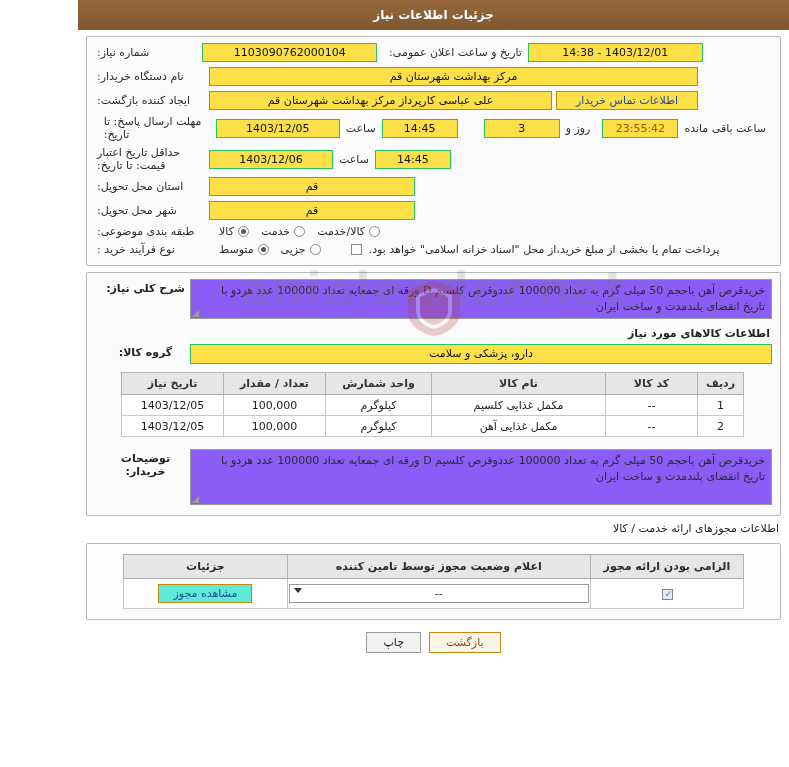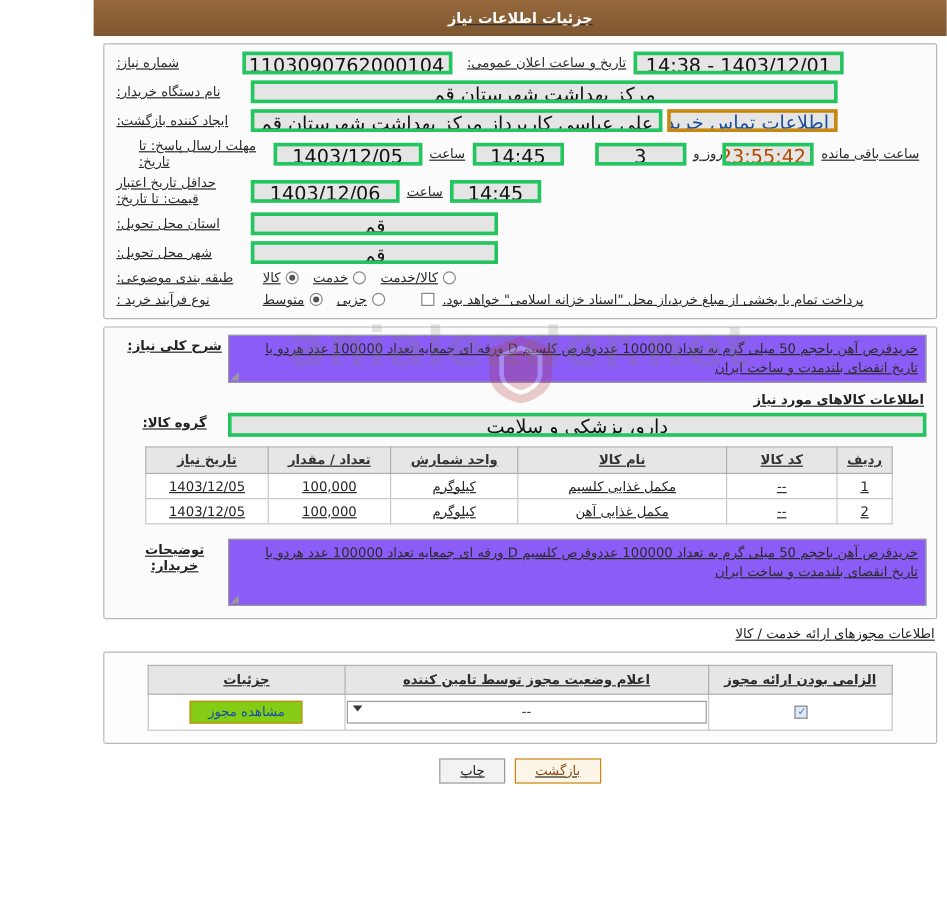--- a/index.html
+++ b/index.html
@@ -8,21 +8,21 @@
     background: #ffffff;
     font-family: "DejaVu Sans", "Liberation Sans", sans-serif;
   }
   body {
     width: 789px; height: 767px;
     overflow: hidden;
     font-size: 11px;
     color: #2b2b2b;
     direction: rtl;
   }
-  .page { width: 711px; height: 767px; position: relative; text-decoration: underline; }
+  .page { width: 711px; height: 767px; position: relative; }
 
   
   .titlebar {
     height: 30px;
     background: #8c6239;
     background: linear-gradient(#96693c, #7e5730);
     color: #ffffff;
     display: flex;
     align-items: center;
     justify-content: center;
@@ -33,25 +33,25 @@
 
   
   .panel {
     margin: 6px 8px 0 8px;
     border: 1px solid #b8b8b8;
     background: #fbfbfb;
     border-radius: 2px;
   }
   .panel.flat { background: #fdfdfd; }
   .fld {
-    border: 3px solid #22c55e;
-    background: #e5e5e5;
+    border: 1px solid #22c55e;
+    background: #fde047;
     height: 19px;
     line-height: 17px;
-    font-size: 16px;
+    font-size: 11px;
     text-align: center;
     color: #111;
     padding: 0 4px;
     overflow: hidden;
     white-space: nowrap;
   }
   .fld.orange { border-color: #c8870f; color:#1b4fa0; }
 
   
   .topsec { padding: 6px 4px 4px 4px; }
@@ -165,21 +165,21 @@
   .select .arrow {
     position: absolute; left: 4px; top: 3px;
     width: 0; height: 0;
     border-left: 4px solid transparent;
     border-right: 4px solid transparent;
     border-top: 5px solid #333;
   }
   .minibtn {
     display: inline-block;
     border: 1px solid #c8870f;
-    background: #84cc16;
+    background: #5eead4;
     color: #1b4fa0;
     font-size: 11px;
     padding: 2px 14px;
   }
 
   
   .footer {
     display: flex; justify-content: center; gap: 8px;
     margin-top: 12px;
   }
@@ -246,21 +246,21 @@
     <div class="line">
       <div style="width:78px"></div>
       <div class="fld orange" style="width:142px">اطلاعات تماس خریدار</div>
       <div class="fld" style="flex:1; text-align:center; margin-right:4px;">علی عباسی کارپرداز مرکز بهداشت شهرستان قم</div>
       <div class="rlabel">ایجاد کننده بازگشت:</div>
     </div>
 
     <div class="line">
       <div style="width:10px"></div>
       <div class="rlabel2">ساعت باقی مانده</div>
-      <div class="fld" style="width:76px; color:#b34a00;">23:55:42</div>
+      <div class="fld" style="width:76px; color:#b34a00;margin-left:12px;">23:55:42</div>
       <div class="rlabel2">روز و</div>
       <div class="fld" style="width:76px">3</div>
       <div style="width:26px"></div>
       <div class="fld" style="width:76px">14:45</div>
       <div class="rlabel2" style="padding:0 6px;">ساعت</div>
       <div class="fld" style="width:124px">1403/12/05</div>
       <div class="rlabel" style="width:118px; line-height:13px;">مهلت ارسال پاسخ: تا تاریخ:</div>
     </div>
 
     <div class="line">

